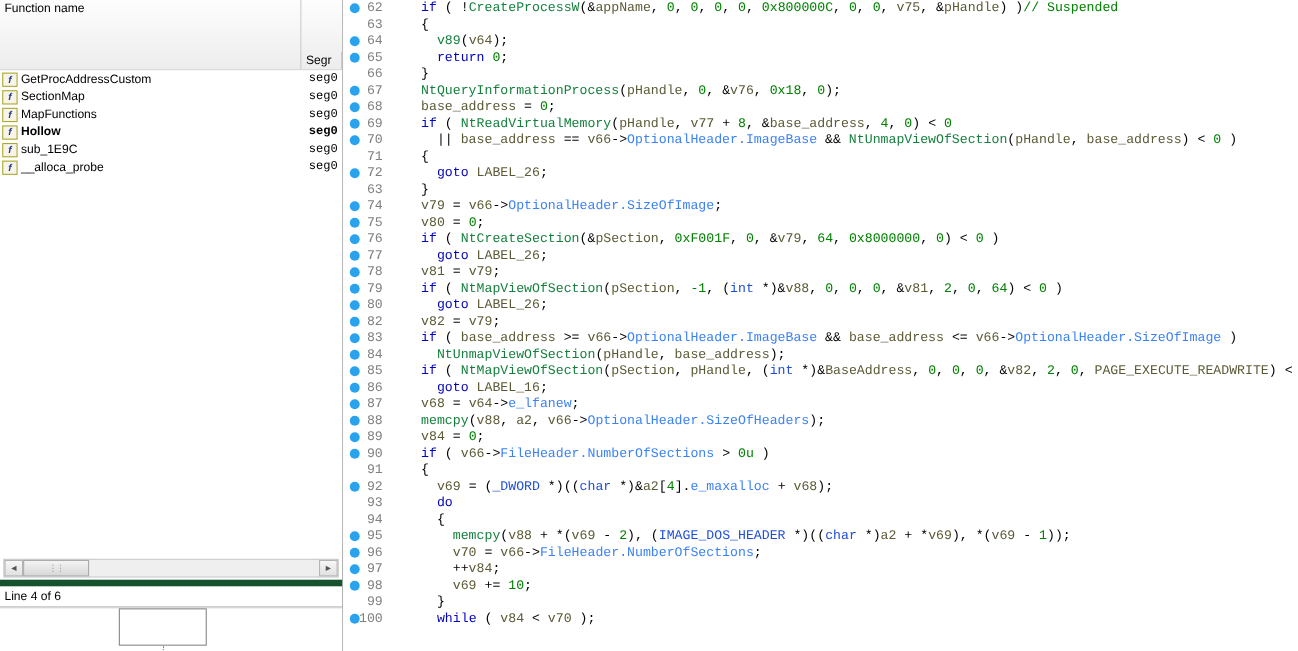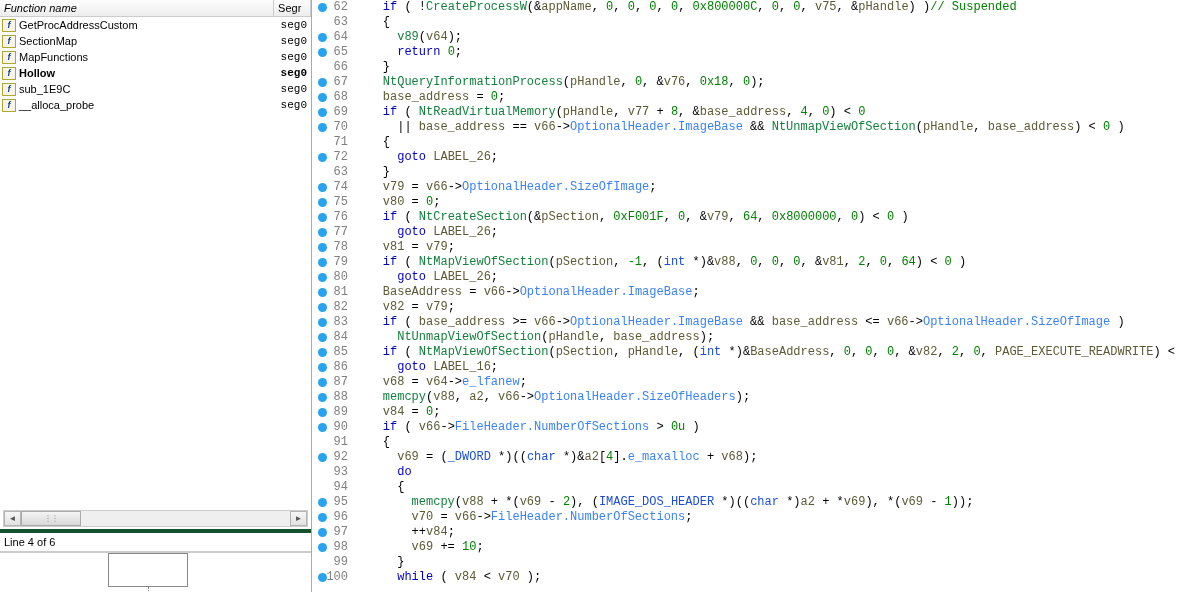--- a/index.html
+++ b/index.html
@@ -1,33 +1,33 @@
 <!DOCTYPE html>
 <html><head>
 <meta charset="utf-8">
 <style>
 * { margin:0; padding:0; box-sizing:border-box; }
 body { font-family: Tahoma, Verdana, sans-serif; font-size:11px; color:#000; background:#fff; width:1180px; height:592px; overflow:hidden; display:flex; }
 .left-panel { width:312px; display:flex; flex-direction:column; border-right:1px solid #aaa; }
 .func-list { flex:0 0 auto; height:495px; overflow:hidden; background:#fff; }
 .func-header { display:flex; background:linear-gradient(#fdfdfd,#ededed); border-bottom:1px solid #ccc; font-size:11px; }
 .func-header div { padding:2px 4px; border-right:1px solid #ccc; }
-.col-name { width:275px;font-style:italic; }
-.col-seg { width:37px; overflow:hidden; }
+.col-name { width:275px; }
+.col-seg { width:37px; overflow:hidden;margin-top:47px; }
 .func-rows { background:#fff; }
 .func-row { display:flex; align-items:center; height:16px; padding:0 2px; }
 .func-row.selected { background:#fff; font-weight:bold; }
 .func-icon { width:14px; height:13px; background:#f8f5e8; border:1px solid #aa3; display:inline-flex; align-items:center; justify-content:center; font-size:9px; font-style:italic; color:#223a8a; font-weight:bold; margin-right:3px;}
 .func-seg { margin-left:auto; padding-right:2px;font-family:Liberation Mono, monospace; }
 .h-scroll { height:17px; display:flex; align-items:center; background:#efefef; border:1px solid #ccc; margin:2px 3px; }
 .h-scroll .arrow { width:17px; height:15px; background:linear-gradient(#f7f7f7,#e1e1e1); border:1px solid #b4b4b4; display:flex; align-items:center; justify-content:center; font-size:8px; color:#555;}
 .h-scroll .track { flex:1; height:15px; position:relative; }
 .h-scroll .thumb { position:absolute; left:0; width:60px; height:15px; background:linear-gradient(#f4f4f4,#d8d8d8); border:1px solid #aaa; display:flex; justify-content:center; align-items:center;}
 .h-scroll .thumb::before { content:"⋮⋮"; font-size:8px; color:#888; letter-spacing:-1px;}
-.line-info { padding:3px 4px; font-size:11px; border-top:4px solid #14532d; }
+.line-info { padding:3px 4px; font-size:11px; border-top:6px solid #14532d; }
 .graph-panel { border-top:1px solid #ccc; }
 .graph-title { display:flex; align-items:center; background:linear-gradient(#f7f7f7,#e3e3e3); padding:1px 4px; height:18px; font-size:11px;}
 .graph-title .icon { width:14px; height:12px; background:#d6e3f3; border:1px solid #5a7aa4; margin-right:4px; position:relative;}
 .graph-title .icon::before { content:""; position:absolute; left:1px; top:1px; width:4px; height:3px; background:#5a7aa4;}
 .graph-title .spacer { flex:1; }
 .graph-title .btn { width:14px; height:13px; margin-left:2px; display:flex; align-items:center; justify-content:center; font-size:9px; color:#444; cursor:pointer;}
 .graph-body { height:40px; background:#fff; position:relative; border-top:1px solid #ccc;}
 .graph-box { position:absolute; left:108px; top:0px; width:80px; height:34px; border:1px solid #888; background:#fff;}
 .graph-stem { position:absolute; left:148px; top:34px; width:0; height:6px; border-left:1px dotted #888;}
 
@@ -116,21 +116,20 @@
     <div class="code-line"><div class="gutter">71</div><div class="code">    {</div></div>
     <div class="code-line"><div class="gutter">72<span class="bp"></span></div><div class="code">      <span class="kw">goto</span> <span class="var">LABEL_26</span>;</div></div>
     <div class="code-line"><div class="gutter">63</div><div class="code">    }</div></div>
     <div class="code-line"><div class="gutter">74<span class="bp"></span></div><div class="code">    <span class="var">v79</span> = <span class="var">v66</span>-&gt;<span class="field">OptionalHeader.SizeOfImage</span>;</div></div>
     <div class="code-line"><div class="gutter">75<span class="bp"></span></div><div class="code">    <span class="var">v80</span> = <span class="num">0</span>;</div></div>
     <div class="code-line"><div class="gutter">76<span class="bp"></span></div><div class="code">    <span class="kw">if</span> ( <span class="fn">NtCreateSection</span>(&amp;<span class="var">pSection</span>, <span class="num">0xF001F</span>, <span class="num">0</span>, &amp;<span class="var">v79</span>, <span class="num">64</span>, <span class="num">0x8000000</span>, <span class="num">0</span>) &lt; <span class="num">0</span> )</div></div>
     <div class="code-line"><div class="gutter">77<span class="bp"></span></div><div class="code">      <span class="kw">goto</span> <span class="var">LABEL_26</span>;</div></div>
     <div class="code-line"><div class="gutter">78<span class="bp"></span></div><div class="code">    <span class="var">v81</span> = <span class="var">v79</span>;</div></div>
     <div class="code-line"><div class="gutter">79<span class="bp"></span></div><div class="code">    <span class="kw">if</span> ( <span class="fn">NtMapViewOfSection</span>(<span class="var">pSection</span>, <span class="num">-1</span>, (<span class="type">int</span> *)&amp;<span class="var">v88</span>, <span class="num">0</span>, <span class="num">0</span>, <span class="num">0</span>, &amp;<span class="var">v81</span>, <span class="num">2</span>, <span class="num">0</span>, <span class="num">64</span>) &lt; <span class="num">0</span> )</div></div>
     <div class="code-line"><div class="gutter">80<span class="bp"></span></div><div class="code">      <span class="kw">goto</span> <span class="var">LABEL_26</span>;</div></div>
-    <div class="code-line"><div class="gutter">81<span class="bp"></span></div><div class="code">    <span class="var">BaseAddress</span> = <span class="var">v66</span>-&gt;<span class="field">OptionalHeader.ImageBase</span>;</div></div>
     <div class="code-line"><div class="gutter">82<span class="bp"></span></div><div class="code">    <span class="var">v82</span> = <span class="var">v79</span>;</div></div>
     <div class="code-line"><div class="gutter">83<span class="bp"></span></div><div class="code">    <span class="kw">if</span> ( <span class="var">base_address</span> &gt;= <span class="var">v66</span>-&gt;<span class="field">OptionalHeader.ImageBase</span> &amp;&amp; <span class="var">base_address</span> &lt;= <span class="var">v66</span>-&gt;<span class="field">OptionalHeader.SizeOfImage</span> )</div></div>
     <div class="code-line"><div class="gutter">84<span class="bp"></span></div><div class="code">      <span class="fn">NtUnmapViewOfSection</span>(<span class="var">pHandle</span>, <span class="var">base_address</span>);</div></div>
     <div class="code-line"><div class="gutter">85<span class="bp"></span></div><div class="code">    <span class="kw">if</span> ( <span class="fn">NtMapViewOfSection</span>(<span class="var">pSection</span>, <span class="var">pHandle</span>, (<span class="type">int</span> *)&amp;<span class="var">BaseAddress</span>, <span class="num">0</span>, <span class="num">0</span>, <span class="num">0</span>, &amp;<span class="var">v82</span>, <span class="num">2</span>, <span class="num">0</span>, <span class="var">PAGE_EXECUTE_READWRITE</span>) &lt;  )</div></div>
     <div class="code-line"><div class="gutter">86<span class="bp"></span></div><div class="code">      <span class="kw">goto</span> <span class="var">LABEL_16</span>;</div></div>
     <div class="code-line"><div class="gutter">87<span class="bp"></span></div><div class="code">    <span class="var">v68</span> = <span class="var">v64</span>-&gt;<span class="field">e_lfanew</span>;</div></div>
     <div class="code-line"><div class="gutter">88<span class="bp"></span></div><div class="code">    <span class="fn">memcpy</span>(<span class="var">v88</span>, <span class="var">a2</span>, <span class="var">v66</span>-&gt;<span class="field">OptionalHeader.SizeOfHeaders</span>);</div></div>
     <div class="code-line"><div class="gutter">89<span class="bp"></span></div><div class="code">    <span class="var">v84</span> = <span class="num">0</span>;</div></div>
     <div class="code-line"><div class="gutter">90<span class="bp"></span></div><div class="code">    <span class="kw">if</span> ( <span class="var">v66</span>-&gt;<span class="field">FileHeader.NumberOfSections</span> &gt; <span class="num">0u</span> )</div></div>
     <div class="code-line"><div class="gutter">91</div><div class="code">    {</div></div>

